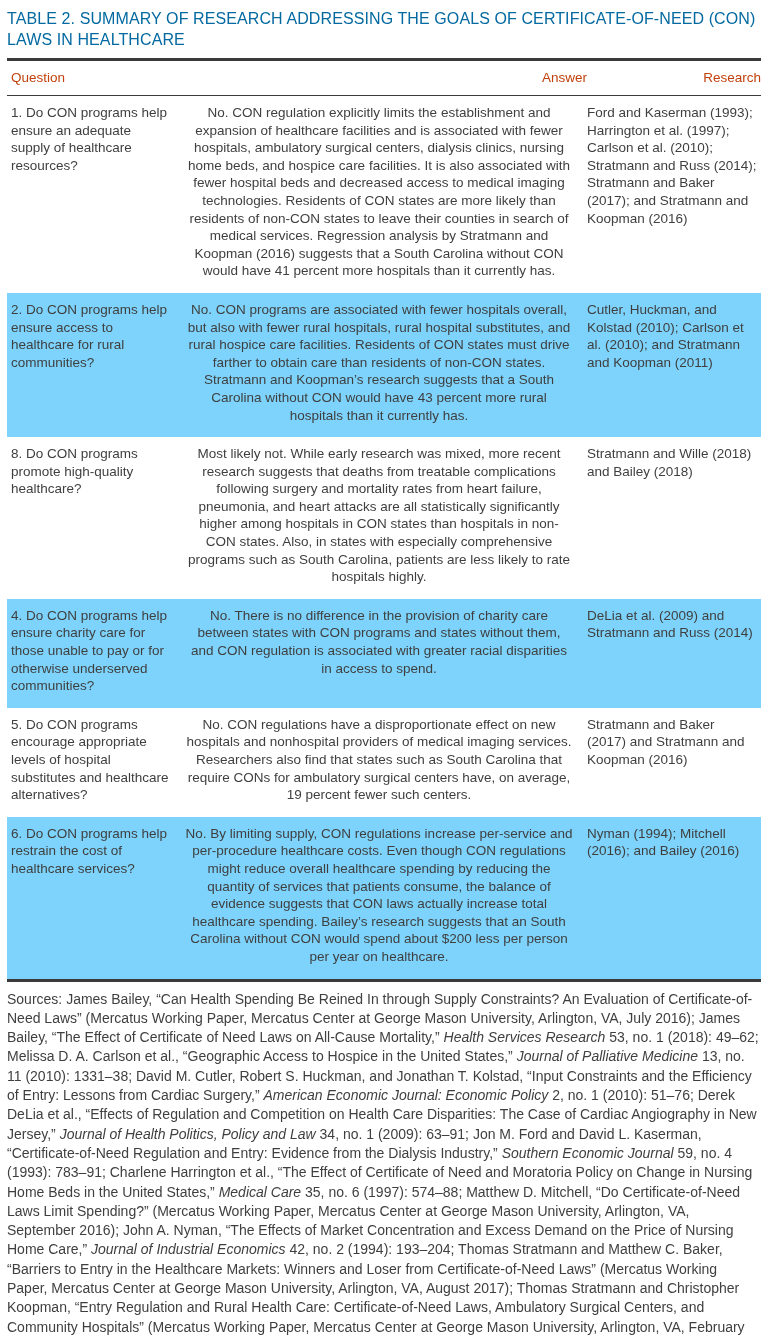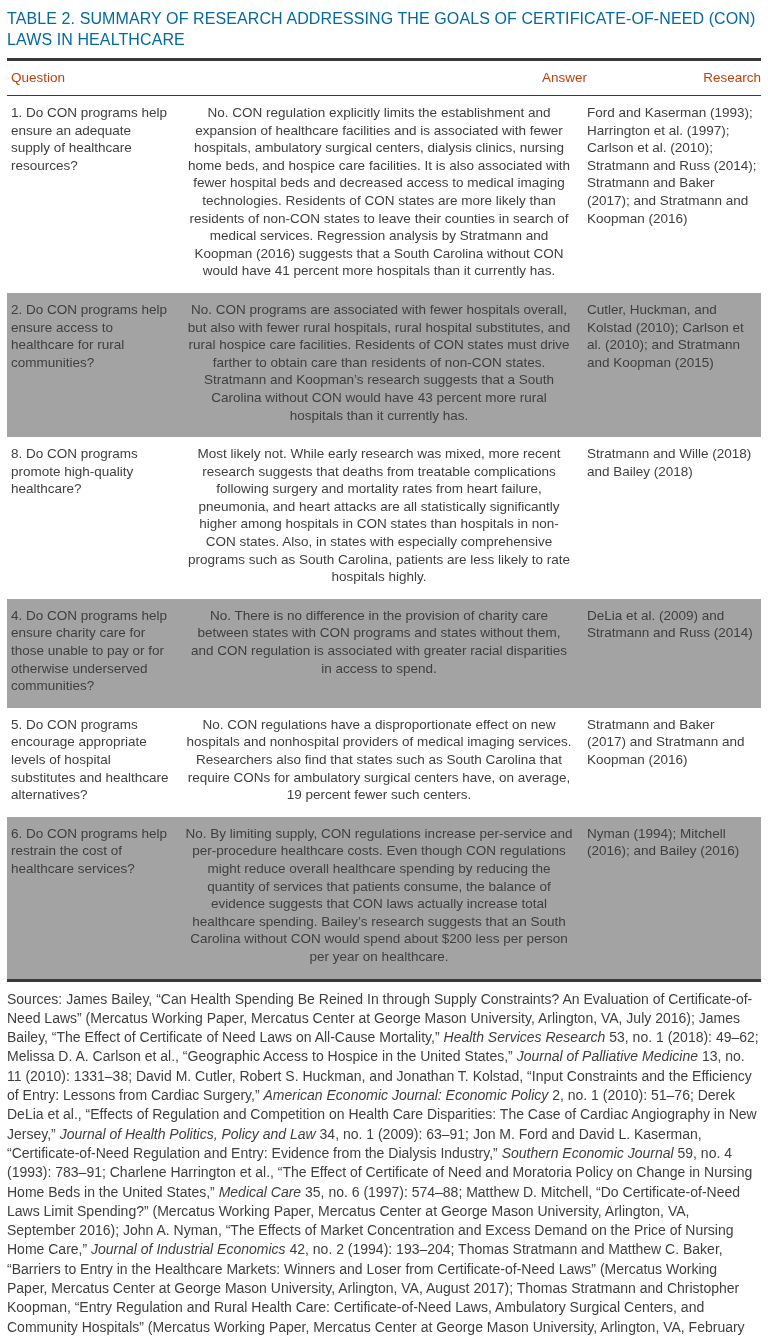--- a/index.html
+++ b/index.html
@@ -37,21 +37,21 @@
   .th.r{text-align:right;}
 
   .tbody{margin:0;}
   .trow{
     display:grid;
     grid-template-columns:178px 402px 1fr;
     font-size:13.5px;
     line-height:17.6px;
     padding:8px 0 13px 0;
   }
-  .trow.shaded{background:#a3a3a3;}
+  .trow.shaded{background:#7dd3fc;}
   .td{box-sizing:border-box;}
   .td.q{padding-left:4px;padding-right:14px;}
   .td.a{padding-right:14px;text-align:center;}
   .td.r{padding-right:4px;}
 
   .sources{
     font-size:14px;
     line-height:19.3px;
     color:#3f3f3f;
     margin:8px 0 0 0;
@@ -79,21 +79,21 @@
 
     <div class="trow">
       <div class="td q">1. Do CON programs help ensure an adequate supply of healthcare resources?</div>
       <div class="td a">No. CON regulation explicitly limits the establishment and expansion of healthcare facilities and is associated with fewer hospitals, ambulatory surgical centers, dialysis clinics, nursing home beds, and hospice care facilities. It is also associated with fewer hospital beds and decreased access to medical imaging technologies. Residents of CON states are more likely than residents of non-CON states to leave their counties in search of medical services. Regression analysis by Stratmann and Koopman (2016) suggests that a South Carolina without CON would have 41 percent more hospitals than it currently has.</div>
       <div class="td r">Ford and Kaserman (1993); Harrington et al. (1997); Carlson et al. (2010); Stratmann and Russ (2014); Stratmann and Baker (2017); and Stratmann and Koopman (2016)</div>
     </div>
 
     <div class="trow shaded">
       <div class="td q">2. Do CON programs help ensure access to healthcare for rural communities?</div>
       <div class="td a">No. CON programs are associated with fewer hospitals overall, but also with fewer rural hospitals, rural hospital substitutes, and rural hospice care facilities. Residents of CON states must drive farther to obtain care than residents of non-CON states. Stratmann and Koopman’s research suggests that a South Carolina without CON would have 43 percent more rural hospitals than it currently has.</div>
-      <div class="td r">Cutler, Huckman, and Kolstad (2010); Carlson et al. (2010); and Stratmann and Koopman (2015)</div>
+      <div class="td r">Cutler, Huckman, and Kolstad (2010); Carlson et al. (2010); and Stratmann and Koopman (2011)</div>
     </div>
 
     <div class="trow">
       <div class="td q">8. Do CON programs promote high-quality healthcare?</div>
       <div class="td a">Most likely not. While early research was mixed, more recent research suggests that deaths from treatable complications following surgery and mortality rates from heart failure, pneumonia, and heart attacks are all statistically significantly higher among hospitals in CON states than hospitals in non-CON states. Also, in states with especially comprehensive programs such as South Carolina, patients are less likely to rate hospitals highly.</div>
       <div class="td r">Stratmann and Wille (2018) and Bailey (2018)</div>
     </div>
 
     <div class="trow shaded">
       <div class="td q">4. Do CON programs help ensure charity care for those unable to pay or for otherwise underserved communities?</div>

